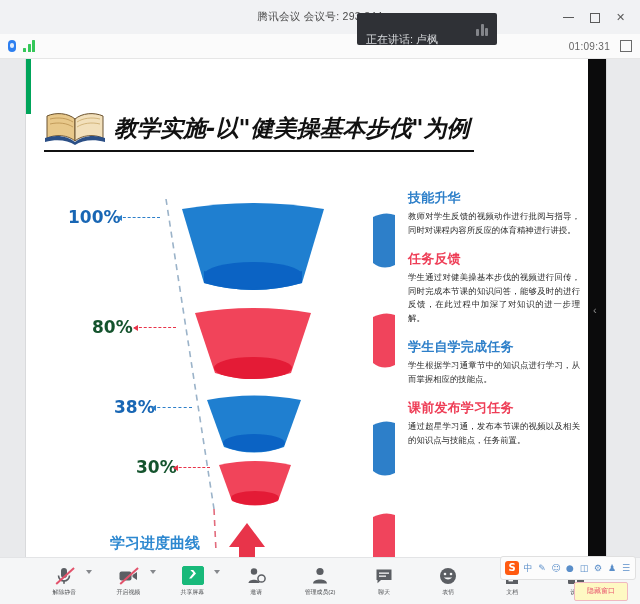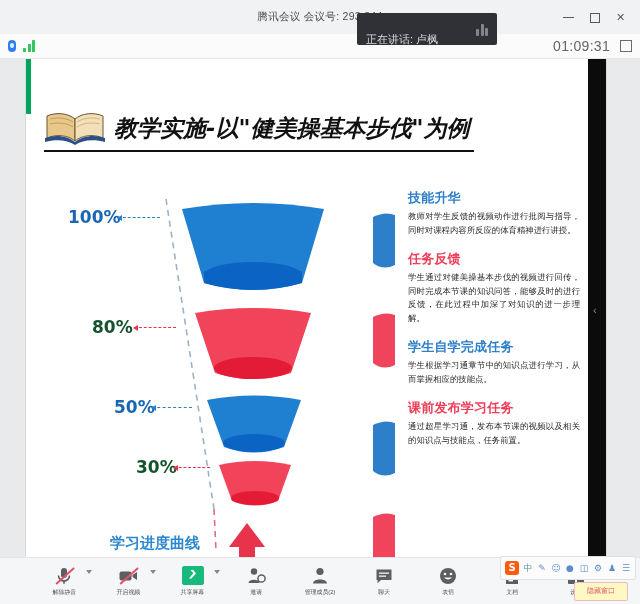--- a/index.html
+++ b/index.html
@@ -38,21 +38,21 @@
   #statusbar{height:24px;background:#fbfbfb;border-bottom:1px solid #e6e6e6;display:flex;align-items:center;padding:0 8px;flex:0 0 auto;position:relative;}
   #status-left{display:flex;align-items:center;gap:7px;}
   .mic-chip{width:8px;height:12px;border-radius:4px;background:#2d7ff0;position:relative;}
   .mic-chip::after{content:"";position:absolute;left:2px;top:3px;width:4px;height:5px;border-radius:2px;background:#fff;opacity:.85;}
   .signal{display:flex;align-items:flex-end;gap:1.5px;height:12px;}
   .signal i{display:block;width:3px;background:#34c759;border-radius:.5px;}
   .signal i:nth-child(1){height:4px;}
   .signal i:nth-child(2){height:8px;}
   .signal i:nth-child(3){height:12px;}
   #status-right{margin-left:auto;display:flex;align-items:center;gap:10px;}
-  #meeting-timer{font-size:14px;color:#656565;letter-spacing:.3px;}
+  #meeting-timer{font-size:10px;color:#656565;letter-spacing:.3px;}
   #fullscreen-icon{width:12px;height:12px;position:relative;}
   #fullscreen-icon span{position:absolute;width:5px;height:5px;}
   #fullscreen-icon span:nth-child(1){left:0;top:0;border-left:1.4px solid #6b6b6b;border-top:1.4px solid #6b6b6b;}
   #fullscreen-icon span:nth-child(2){right:0;top:0;border-right:1.4px solid #6b6b6b;border-top:1.4px solid #6b6b6b;}
   #fullscreen-icon span:nth-child(3){left:0;bottom:0;border-left:1.4px solid #6b6b6b;border-bottom:1.4px solid #6b6b6b;}
   #fullscreen-icon span:nth-child(4){right:0;bottom:0;border-right:1.4px solid #6b6b6b;border-bottom:1.4px solid #6b6b6b;}
 
   
   #stage{flex:1 1 auto;position:relative;background:#e9eaec;overflow:hidden;}
   #slide{
@@ -207,21 +207,21 @@
           <line x1="100" y1="20" x2="148" y2="330" stroke="#9bb3c9" stroke-width="1.6" stroke-dasharray="6 5"></line>
           <line x1="148" y1="330" x2="150" y2="372" stroke="#e26b7c" stroke-width="1.6" stroke-dasharray="6 5"></line>
         </svg>
 
         <div class="pct blue" style="left:2px;top:28px;">100%</div>
         <div class="arrowdash" style="left:52px;top:38px;width:42px;color:#2d7fc9;border-color:#2d7fc9;"></div>
 
         <div class="pct red" style="left:26px;top:138px;">80%</div>
         <div class="arrowdash" style="left:68px;top:148px;width:42px;color:#e8344a;border-color:#e8344a;"></div>
 
-        <div class="pct blue" style="left:48px;top:218px;">50%</div>
+        <div class="pct blue" style="left:48px;top:218px;">38%</div>
         <div class="arrowdash" style="left:86px;top:228px;width:40px;color:#2d7fc9;border-color:#2d7fc9;"></div>
 
         <div class="pct red" style="left:70px;top:278px;">30%</div>
         <div class="arrowdash" style="left:108px;top:288px;width:36px;color:#e8344a;border-color:#e8344a;"></div>
 
         <div class="seg" style="left:112px;top:18px;">
           <svg width="150" height="105" viewBox="0 0 150 105">
             <path d="M4 12 Q75 0 146 12 L124 86 Q75 100 26 86 Z" fill="#1f7fd0"></path>
             <path d="M26 74 Q75 90 124 74 L124 86 Q75 100 26 86 Z" fill="#0b63c4"></path>
             <ellipse cx="75" cy="78" rx="49" ry="13" fill="#0b63c4"></ellipse>

